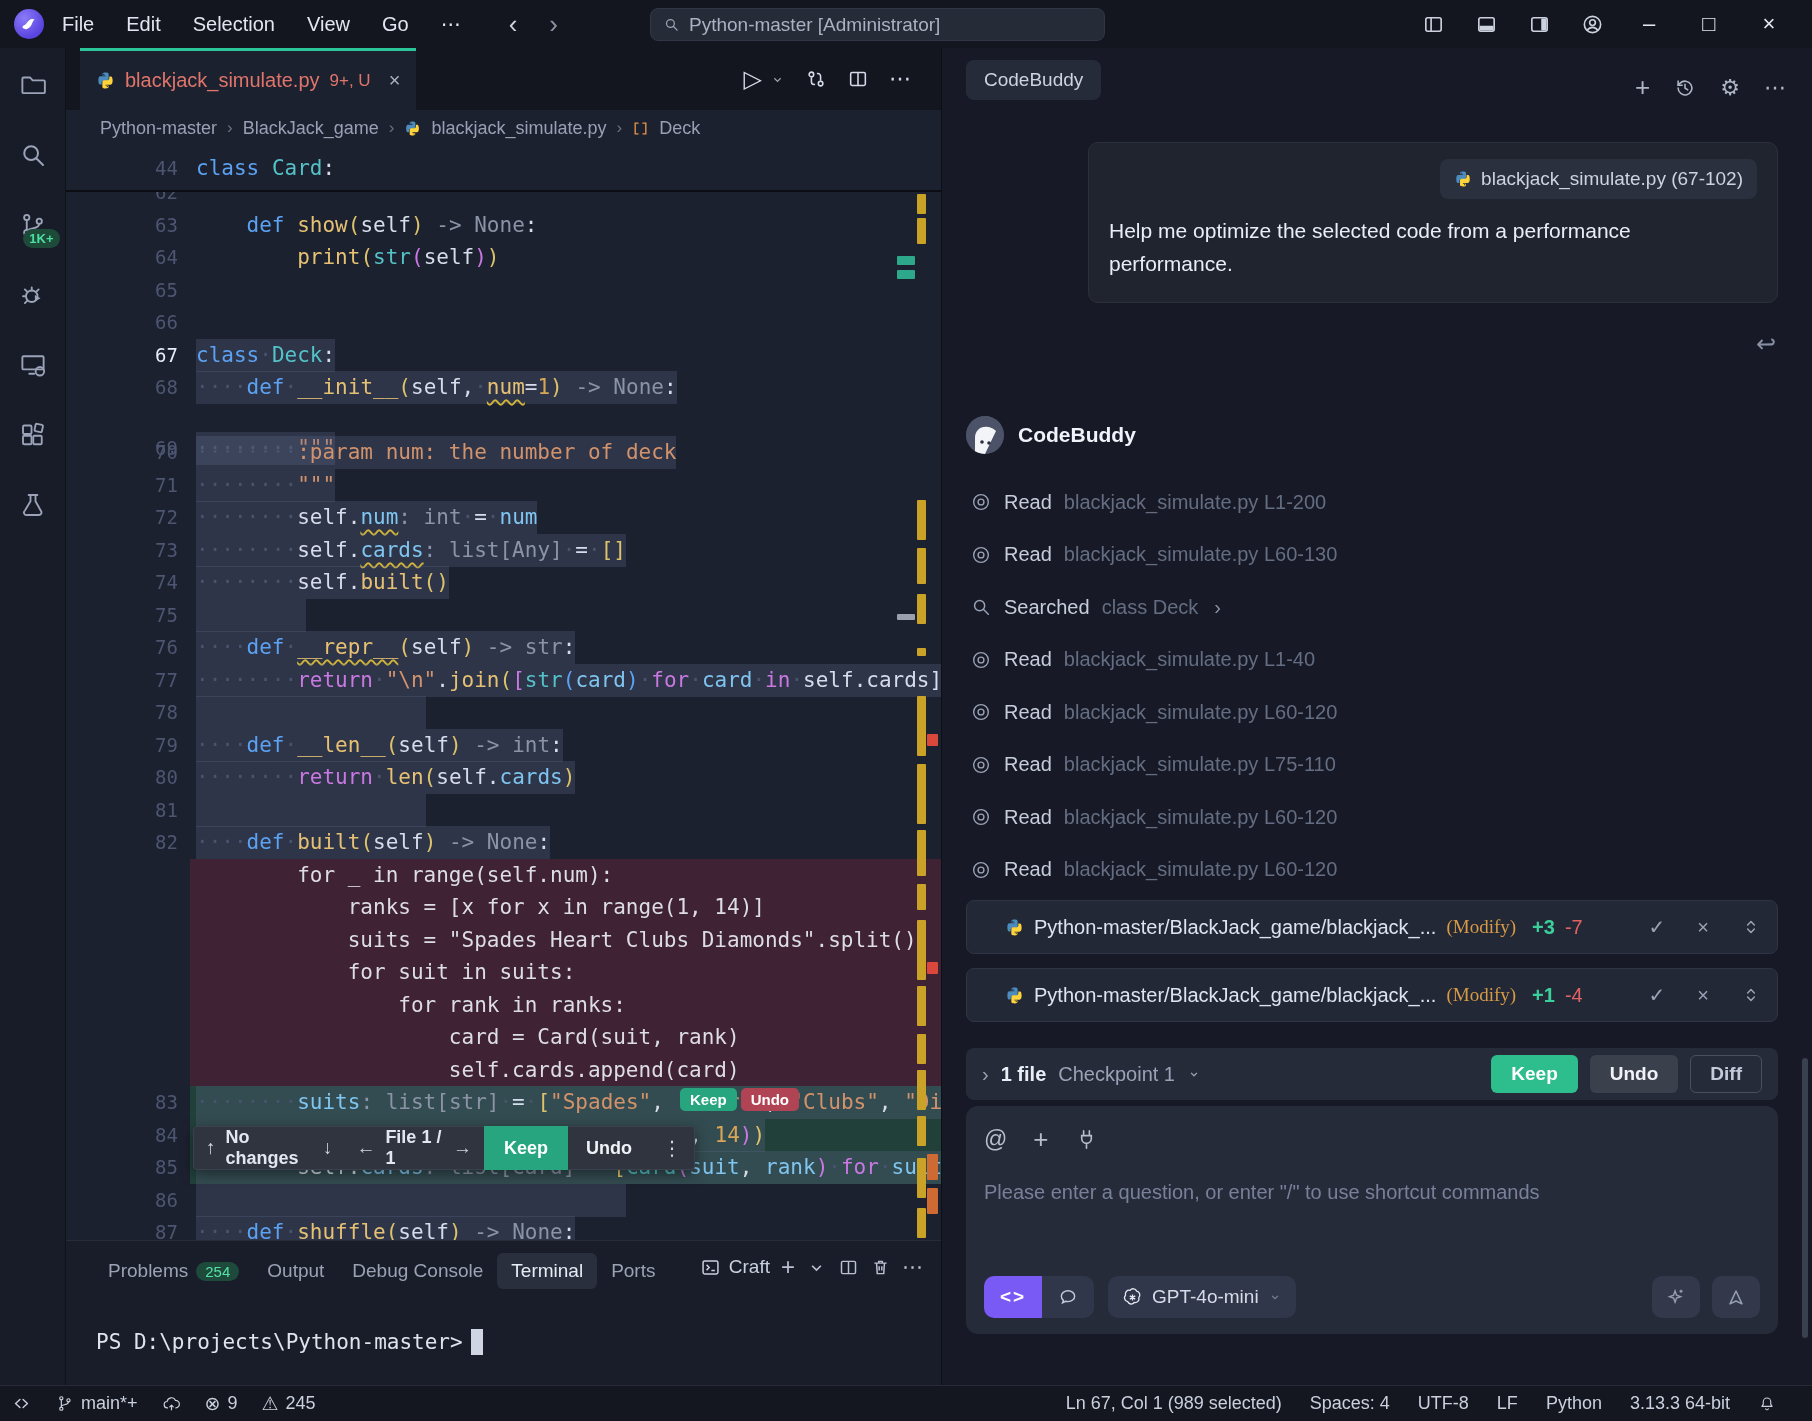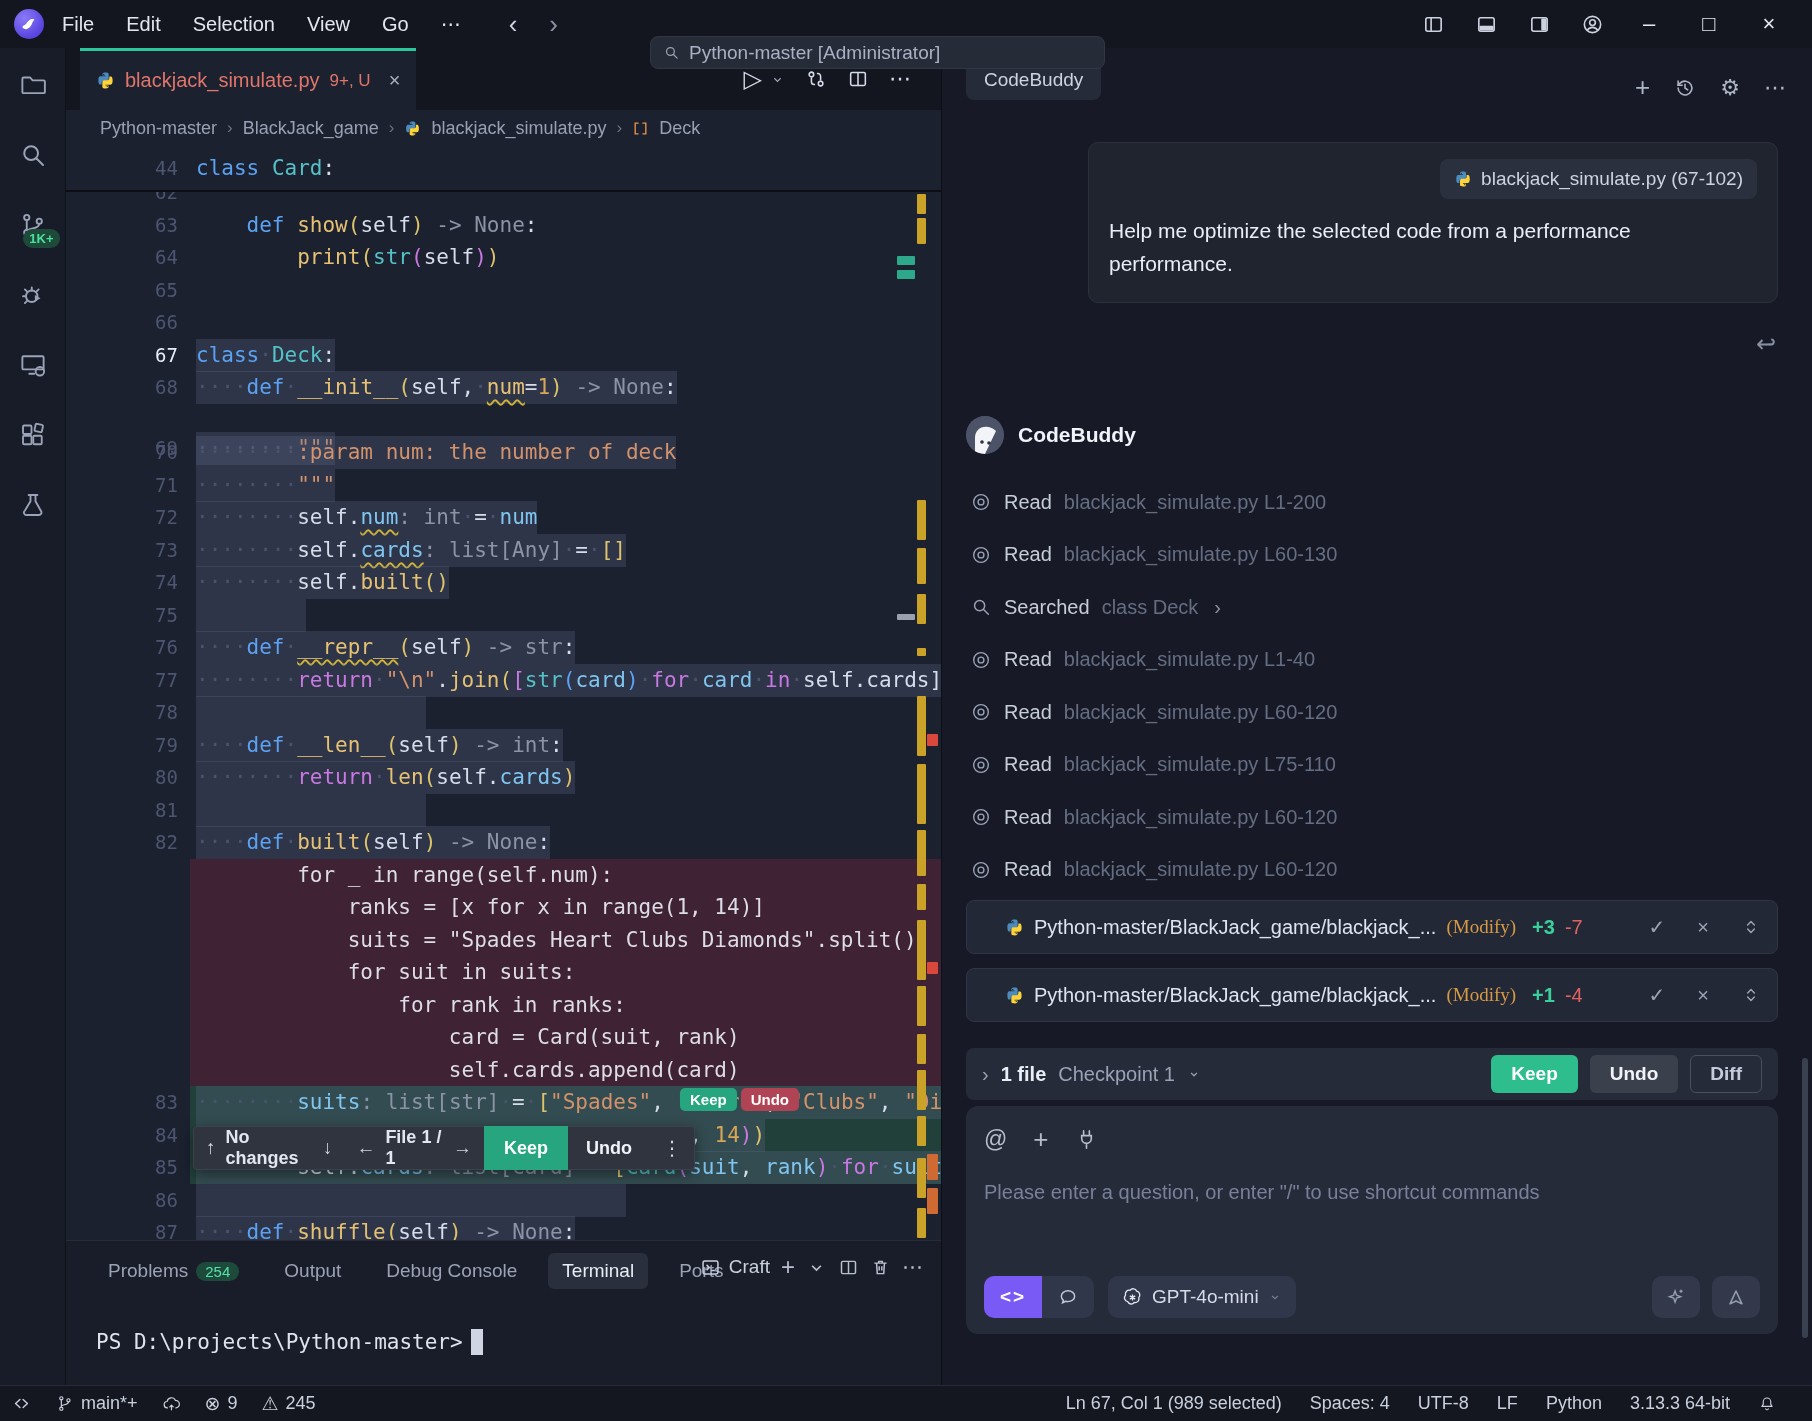--- a/index.html
+++ b/index.html
@@ -14,21 +14,21 @@
               display:flex; align-items:center; z-index:40; }
   #logo { width:30px; height:30px; border-radius:50%; margin:0 18px 0 14px;
           background:radial-gradient(circle at 35% 30%, #8a7bf7, #5a43e0 70%);
           display:flex; align-items:center; justify-content:center; }
   #logo svg { width:20px; height:20px; }
   .menu-item { font-size:20px; color:#e2e6f0; margin-right:32px; cursor:default; }
   #menubar { display:flex; align-items:center; }
   .navArrow { font-size:26px; color:#cdd3e0; margin:0 16px; line-height:1; }
   #searchbox { position:absolute; left:650px; top:8px; width:455px; height:33px; background:#262b38;
                border:1px solid #303646; border-radius:8px; display:flex; align-items:center;
-               padding:0 12px; gap:9px;margin-top:28px; }
+               padding:0 12px; gap:9px; }
   #searchbox .ic { font-size:17px; color:#9aa2b4; }
   #searchtext { font-size:19px; color:#a9b1c2; white-space:nowrap; }
   #tb-right { position:absolute; right:0; top:0; height:48px; display:flex; align-items:center; gap:30px; padding-right:28px; }
   #tb-right .ic { font-size:23px; color:#ccd2e0; }
   .wc { font-size:22px; color:#e2e6f0; width:30px; text-align:center; }
 
   
   #activitybar { position:absolute; left:0; top:48px; width:66px; height:1337px; background:#181c28;
                  border-right:1px solid #0e1118; display:flex; flex-direction:column; align-items:center;
                  padding-top:22px; gap:40px; z-index:30; }
@@ -92,21 +92,21 @@
   #difftoolbar .seg { display:flex; align-items:center; gap:10px; padding:0 12px; }
   #difftoolbar .arr { font-size:19px; color:#cfd5e2; }
   #difftoolbar .lbl { font-size:18px; color:#e2e6f0; font-weight:bold; }
   #dt-keep { background:#26a57f; color:#fff; font-weight:bold; height:44px; display:flex; align-items:center; padding:0 20px; }
   #dt-undo { padding:0 18px; font-weight:bold; color:#f0f2f7; }
   #dt-kebab { padding:0 12px; color:#cfd5e2; font-size:20px; }
 
   
   #panel { position:absolute; left:66px; top:1240px; width:875px; height:145px; background:#191d2a;
            border-top:1px solid #272c38; z-index:20; }
-  #paneltabs { display:flex; align-items:center; gap:17px; padding:12px 0 0 28px; }
+  #paneltabs { display:flex; align-items:center; gap:0; padding:12px 0 0 28px; }
   .ptab { font-size:19px; color:#9aa2b4; padding:7px 14px; border-radius:6px; display:flex; align-items:center; gap:8px; }
   .ptab.active { background:#2a2f3e; color:#e8ecf4; }
   .pbadge { background:#1d4a3b; color:#56e0a6; font-size:15px; padding:1px 9px; border-radius:10px; }
   #panelicons { position:absolute; right:18px; top:12px; display:flex; align-items:center; gap:11px; color:#b9c0d0; }
   #panelicons .ic { font-size:21px; }
   #craft { display:flex; align-items:center; gap:8px; font-size:19px; color:#c9d0de; }
   #termline { position:absolute; left:30px; top:88px; font-family:"DejaVu Sans Mono", monospace;
               font-size:21px; color:#dfe3ec; display:flex; align-items:center; }
   #cursor { display:inline-block; width:12px; height:26px; background:#cfd5e2; margin-left:8px; }
 

